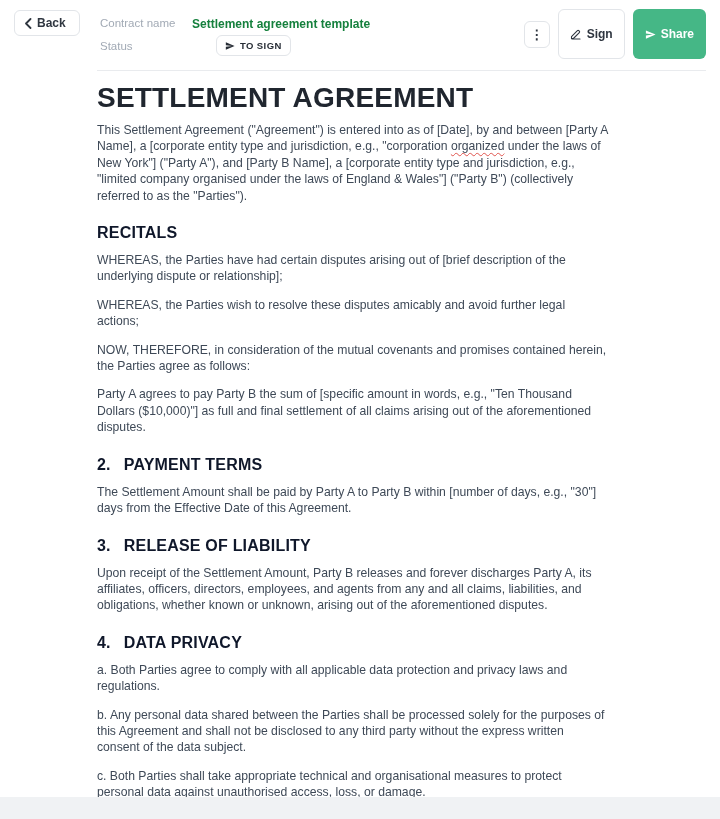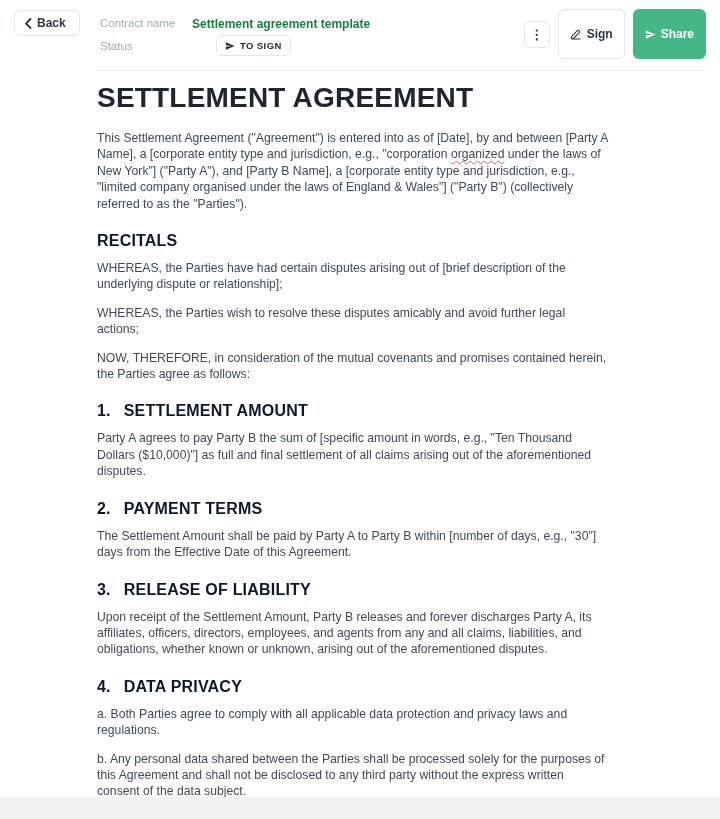--- a/index.html
+++ b/index.html
@@ -55,21 +55,21 @@
     font-size:9.5px; font-weight:700; letter-spacing:0.4px; color:#262c35;
     cursor:pointer;
     margin-left:16px;
   }
 
   .divider { position:absolute; top:70px; left:97px; right:14px; height:1px; background:#e9ebee; }
 
   
   .doc { position:absolute; top:76px; left:97px; width:512px; }
   .doc h1 {
-    margin:6px 0 16px 0;
+    margin:6px 0 8px 0;
     font-size:28px; line-height:32px; font-weight:800;
     color:#20262f; letter-spacing:0.2px;
   }
   .doc p {
     margin:0 0 12px 0;
     font-size:12.2px; line-height:16.4px; color:#3e4957;
   }
   .doc h2 {
     margin:19px 0 9px 0;
     font-size:16px; line-height:20px; font-weight:700;
@@ -153,21 +153,20 @@
   <h1>SETTLEMENT AGREEMENT</h1>
 
   <p><span>This Settlement Agreement ("Agreement") is entered into as of [Date], by and between [Party A Name], a [corporate entity type and jurisdiction, e.g., "corporation </span><span class="misspelled" style="text-decoration-color: rgb(224, 84, 77);">organized</span><span> under the laws of New York"] ("Party A"), and [Party B Name], a [corporate entity type and jurisdiction, e.g., "limited company organised under the laws of England &amp; Wales"] ("Party B") (collectively referred to as the "Parties").</span></p>
 
   <h2>RECITALS</h2>
   <p>WHEREAS, the Parties have had certain disputes arising out of [brief description of the underlying dispute or relationship];</p>
   <p>WHEREAS, the Parties wish to resolve these disputes amicably and avoid further legal actions;</p>
   <p>NOW, THEREFORE, in consideration of the mutual covenants and promises contained herein, the Parties agree as follows:</p>
 
   <div class="sec">
-    <h2><span class="num">1.</span><span>SETTLEMENT AMOUNT</span></h2>
     <p>Party A agrees to pay Party B the sum of [specific amount in words, e.g., "Ten Thousand Dollars ($10,000)"] as full and final settlement of all claims arising out of the aforementioned disputes.</p>
   </div>
 
   <div class="sec">
     <h2><span class="num">2.</span><span>PAYMENT TERMS</span></h2>
     <p>The Settlement Amount shall be paid by Party A to Party B within [number of days, e.g., "30"] days from the Effective Date of this Agreement.</p>
   </div>
 
   <div class="sec">
     <h2><span class="num">3.</span><span>RELEASE OF LIABILITY</span></h2>

